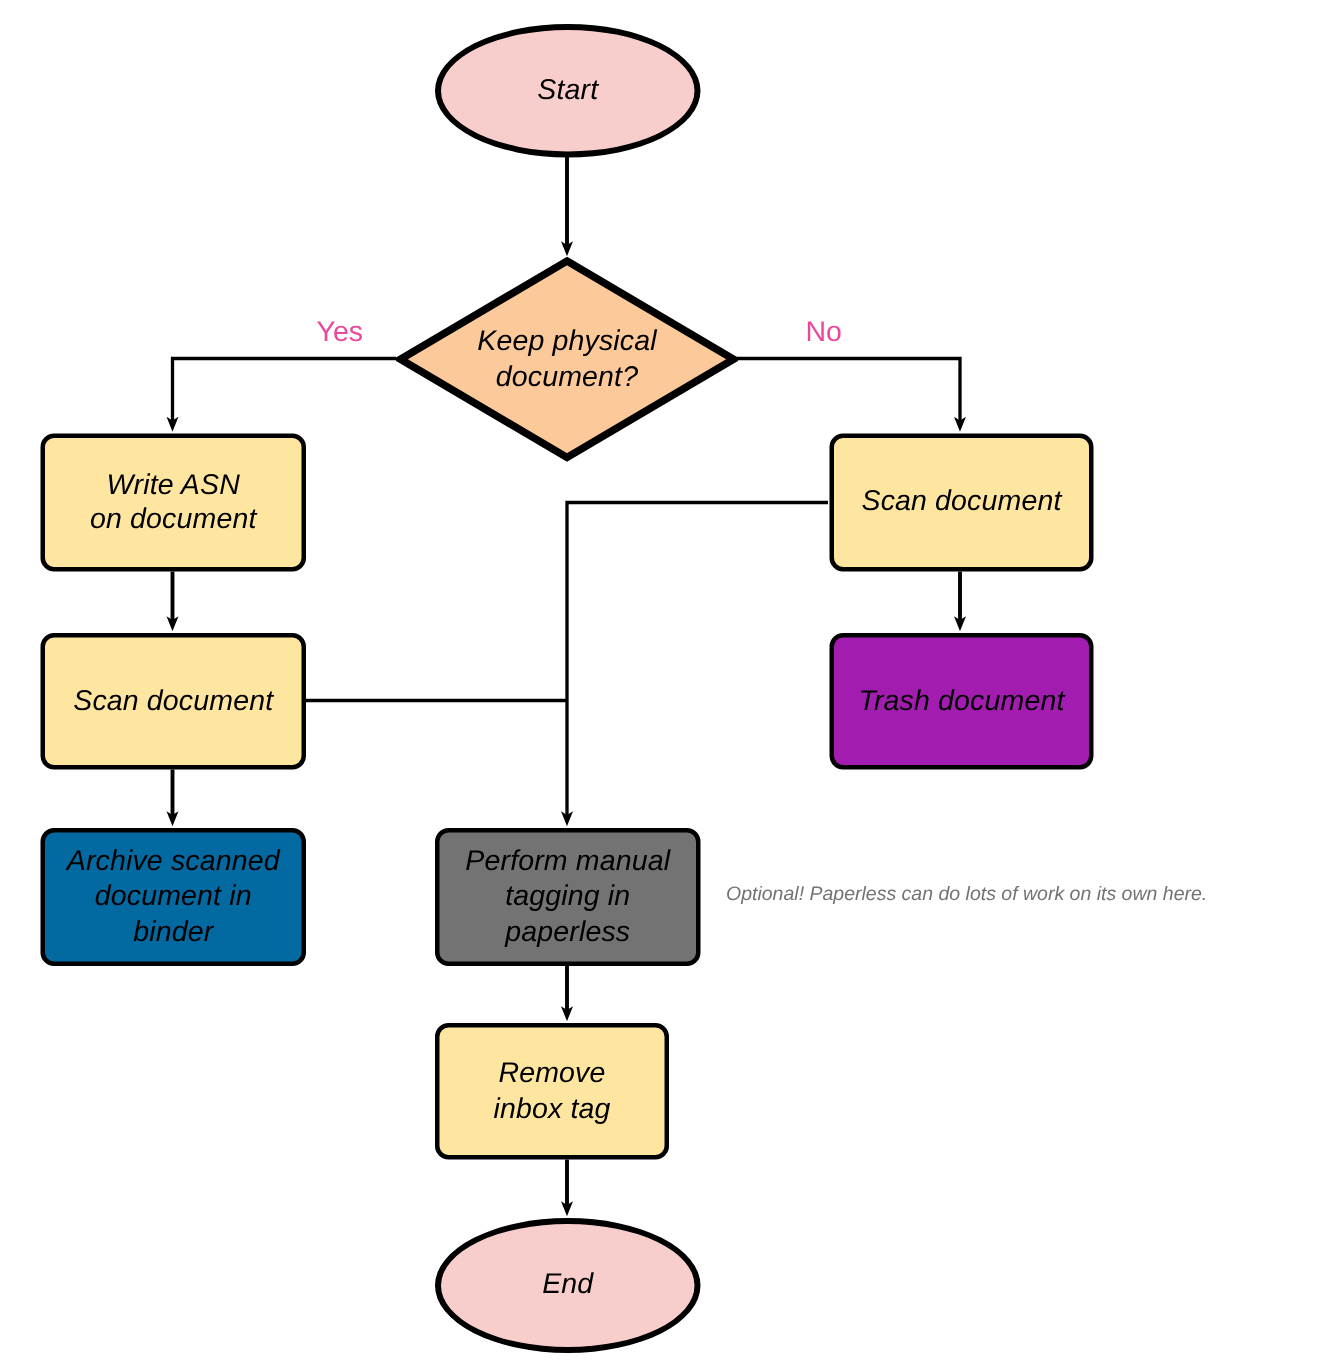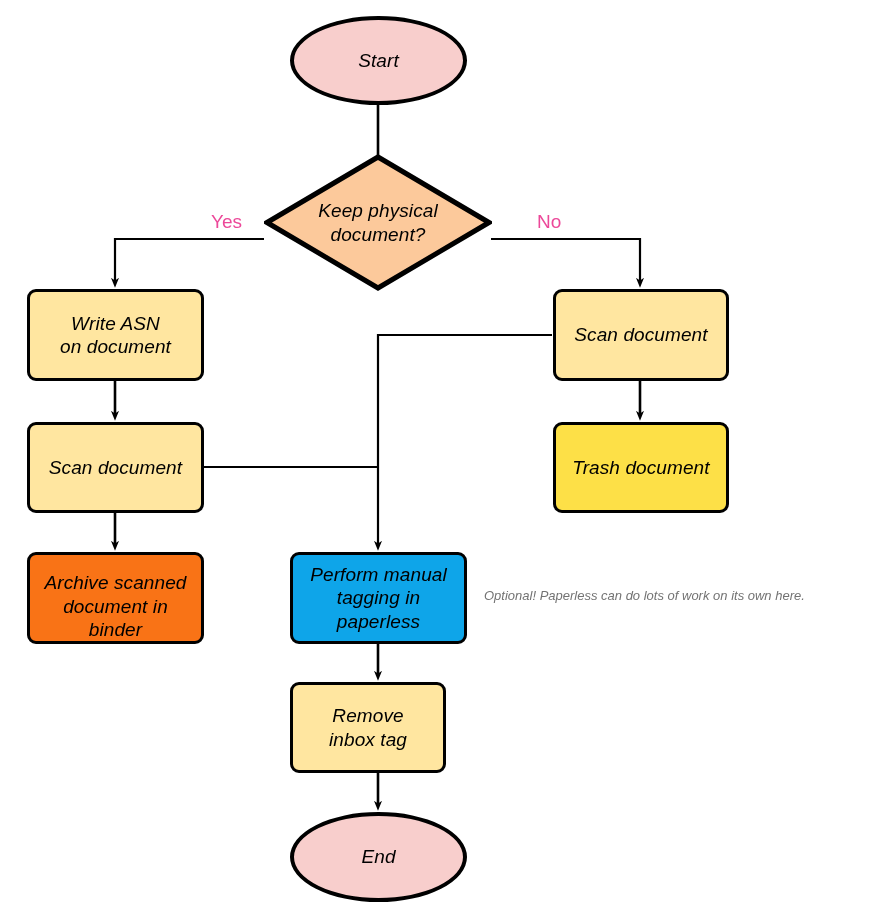--- a/index.html
+++ b/index.html
@@ -111,55 +111,55 @@
 
     <path d="M378,644 L378,676" stroke="#000000" stroke-width="2.6" fill="none" marker-end="url(#arrowhead)"></path>
 
     <path d="M378,773 L378,806" stroke="#000000" stroke-width="2.6" fill="none" marker-end="url(#arrowhead)"></path>
   </svg>
 
   <div class="node node-terminator" style="left:290px; top:16px; width:177px; height:89px; background:#f8cecc;">
     <span class="node-label">Start</span>
   </div>
 
-  <div class="node node-decision" style="left:264px; top:154px; width:228px; height:137px;">
+  <div class="node node-decision" style="left:264px; top:171px; width:228px; height:137px;">
     <svg class="decision-shape" viewBox="0 0 228 137" preserveAspectRatio="none">
       <polygon points="114,3 225,68.5 114,134 3,68.5" fill="#fcc99b" stroke="#000000" stroke-width="5" stroke-linejoin="miter"></polygon>
     </svg>
     <span class="node-label decision-text">Keep physical
 document?</span>
   </div>
 
   <div class="edge-label" style="left:211px; top:211px;">Yes</div>
   <div class="edge-label" style="left:537px; top:211px;">No</div>
 
   <div class="node node-process" style="left:27px; top:289px; width:177px; height:92px; background:#ffe6a0;">
     <span class="node-label">Write ASN
 on document</span>
   </div>
 
   <div class="node node-process" style="left:27px; top:422px; width:177px; height:91px; background:#ffe6a0;">
     <span class="node-label">Scan document</span>
   </div>
 
-  <div class="node node-process" style="left:27px; top:552px; width:177px; height:92px; background:#f97316;align-items:flex-end;">
+  <div class="node node-process" style="left:27px; top:552px; width:177px; height:92px; background:#0369a1;">
     <span class="node-label">Archive scanned
 document in
 binder</span>
   </div>
 
   <div class="node node-process" style="left:553px; top:289px; width:176px; height:92px; background:#ffe6a0;">
     <span class="node-label">Scan document</span>
   </div>
 
-  <div class="node node-process" style="left:553px; top:422px; width:176px; height:91px; background:#fde047;align-items:center;">
+  <div class="node node-process" style="left:553px; top:422px; width:176px; height:91px; background:#a21caf;align-items:center;">
     <span class="node-label">Trash document</span>
   </div>
 
-  <div class="node node-process" style="left:290px; top:552px; width:177px; height:92px; background:#0ea5e9;">
+  <div class="node node-process" style="left:290px; top:552px; width:177px; height:92px; background:#737373;">
     <span class="node-label">Perform manual
 tagging in
 paperless</span>
   </div>
 
   <div class="node node-process" style="left:290px; top:682px; width:156px; height:91px; background:#ffe6a0;">
     <span class="node-label">Remove
 inbox tag</span>
   </div>
 

